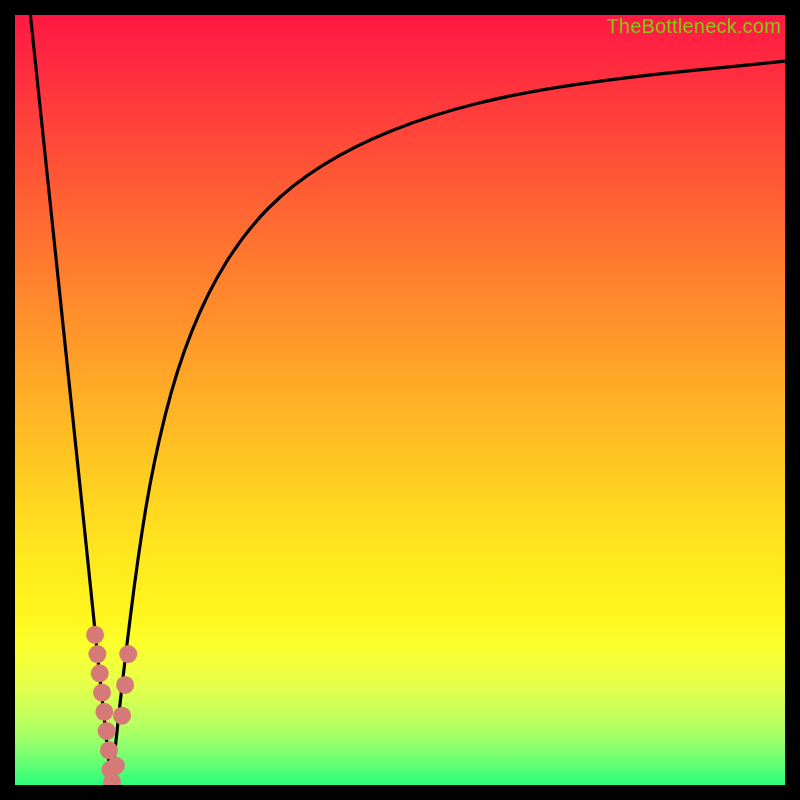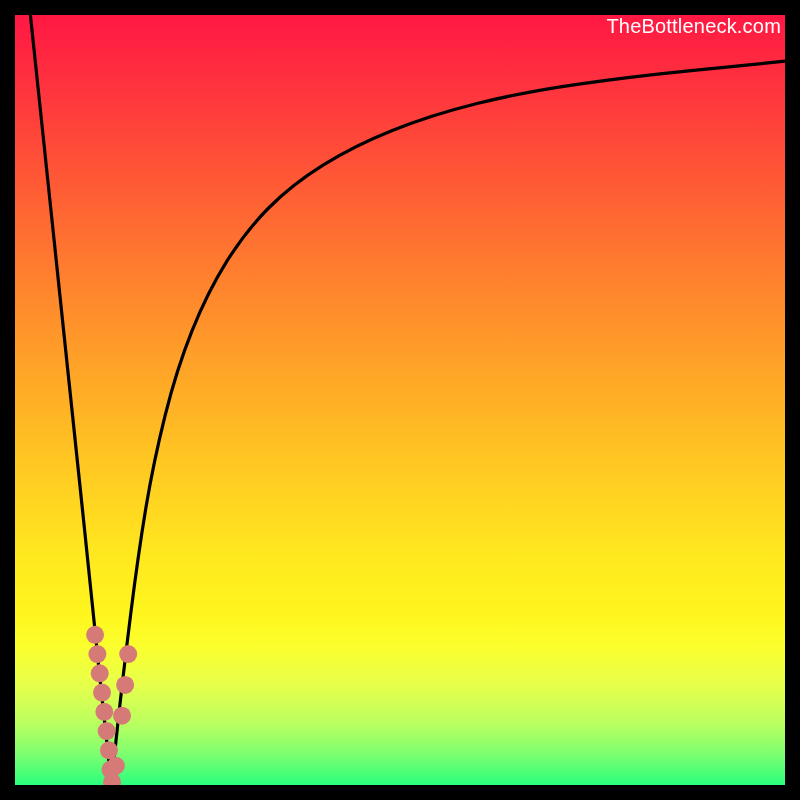--- a/index.html
+++ b/index.html
@@ -48,21 +48,21 @@
     );
   }
   .curves {
     position: absolute;
     inset: 0;
   }
   .watermark {
     position: absolute;
     top: 0;
     right: 4px;
-    color: #ffffff;
+    color: #84cc16;
     font-size: 20px;
     font-weight: 500;
     letter-spacing: 0.2px;
   }
 </style>
 </head>
 <body>
 
 <div class="frame">
   <div class="plot-area">

